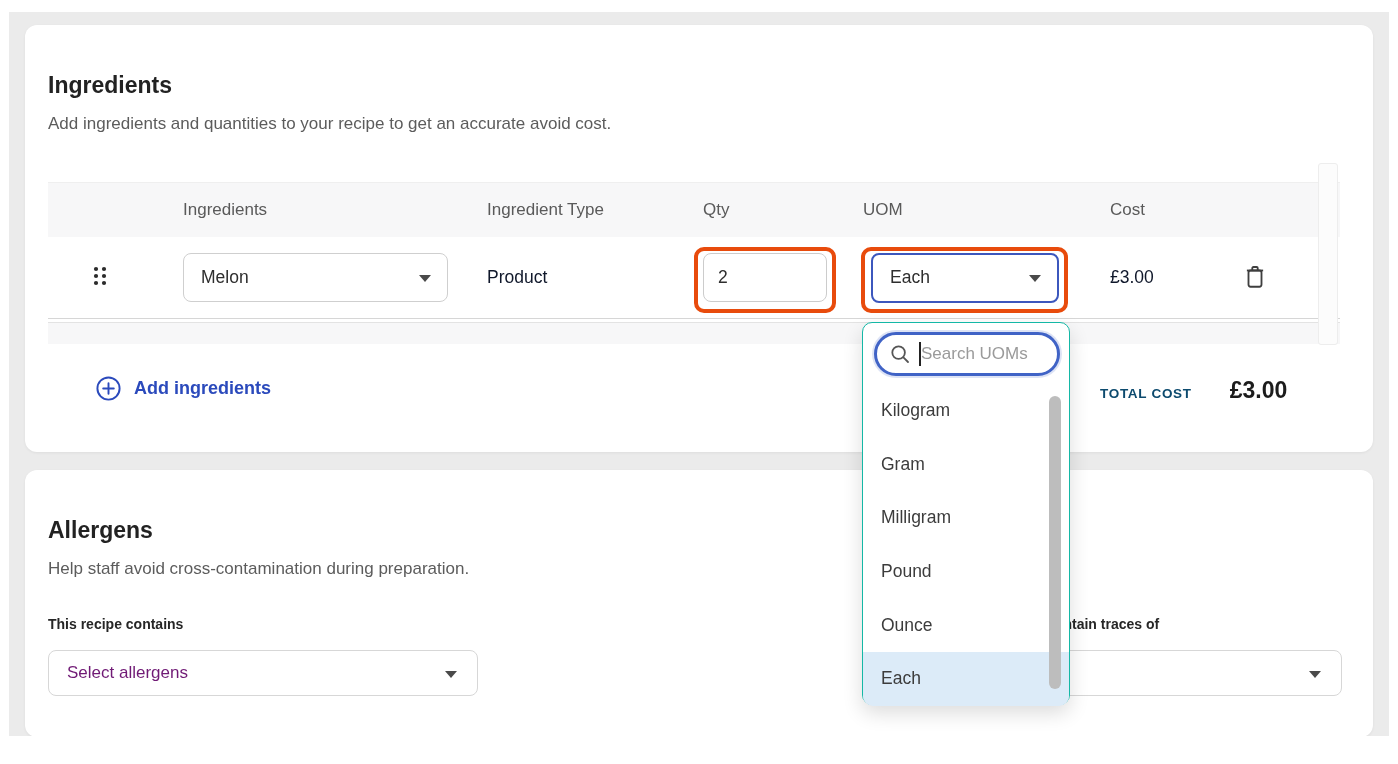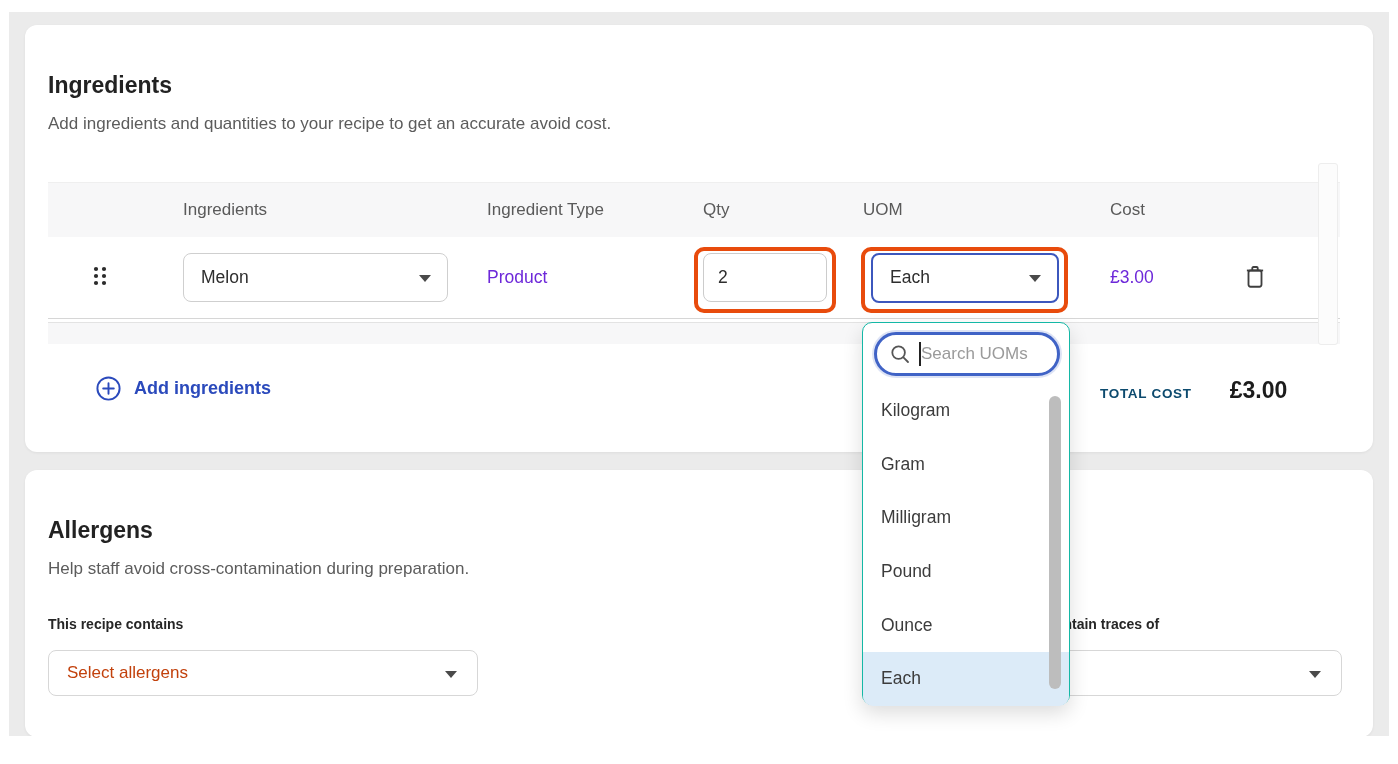--- a/index.html
+++ b/index.html
@@ -19,31 +19,31 @@
   .tgrid { display:grid; grid-template-columns:135px 304px 208px 160px 245px 130px 1fr; align-items:center; }
   .thead { height:55px; background:#f7f7f8; border-top:1px solid #efefef; }
   .th { font-size:17px; color:#5a5a5a; }
   .pad8  { padding-left:8px; }
   .pad10 { padding-left:10px; }
   .trow { height:82px; background:#fff; border-bottom:1px solid #d6d6d6; }
   .tfoot-strip { height:22px; background:#f7f7f8; margin-top:3px; border-top:1px solid #e3e3e3; }
   .table-scrollbar { position:absolute; left:1293px; top:138px; width:20px; height:182px;
                      background:#fcfcfc; border:1px solid #ededed; border-radius:3px; }
 
-  .cell-text { font-size:17.5px; color:#6d28d9; }
+  .cell-text { font-size:17.5px; color:#0f172a; }
   .drag-handle { margin-left:44px; width:16px; height:22px; cursor:grab; }
 
   .select-box { height:49px; background:#fff; border:1px solid #cfcfcf; border-radius:8px;
                 display:flex; align-items:center; justify-content:space-between;
                 padding:0 16px 0 17px; font-size:17.5px; color:#2e2e2e; cursor:pointer; }
   .sel-ingredient { width:265px; }
   .sel-uom { width:188px; margin-left:16px; border:2px solid #3c57bd; height:50px; }
   .chevron { width:0; height:0; border-left:6px solid transparent; border-right:6px solid transparent;
              border-top:7px solid #4a4a4a; margin-top:2px; }
-  .placeholder-text { color:#c2410c; }
+  .placeholder-text { color:#701a75; }
 
   .qty-input { width:124px; height:49px; margin-left:8px; border:1px solid #cccccc; border-radius:8px;
                padding:0 14px; font-size:17.5px; color:#2e2e2e; font-family:"Liberation Sans",sans-serif; outline:none; }
 
   .trash-btn { margin-left:10px; width:30px; height:30px; background:none; border:none; padding:2px; cursor:pointer; }
 
   
   .add-link { position:absolute; left:70px; top:350px; display:flex; align-items:center; gap:12px;
               color:#2b4abc; font-weight:bold; font-size:18px; cursor:pointer; background:none; border:none; padding:0; }
   .total-wrap { position:absolute; left:1075px; top:352px; display:flex; align-items:baseline; gap:38px; }

